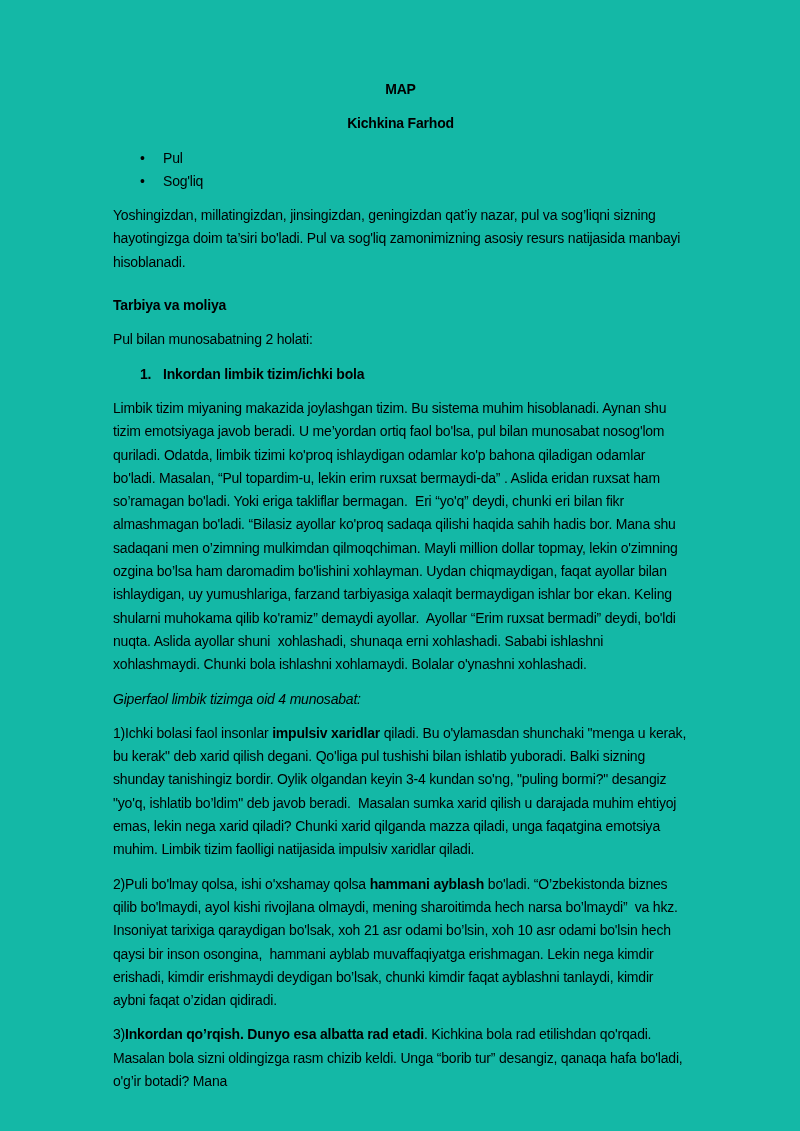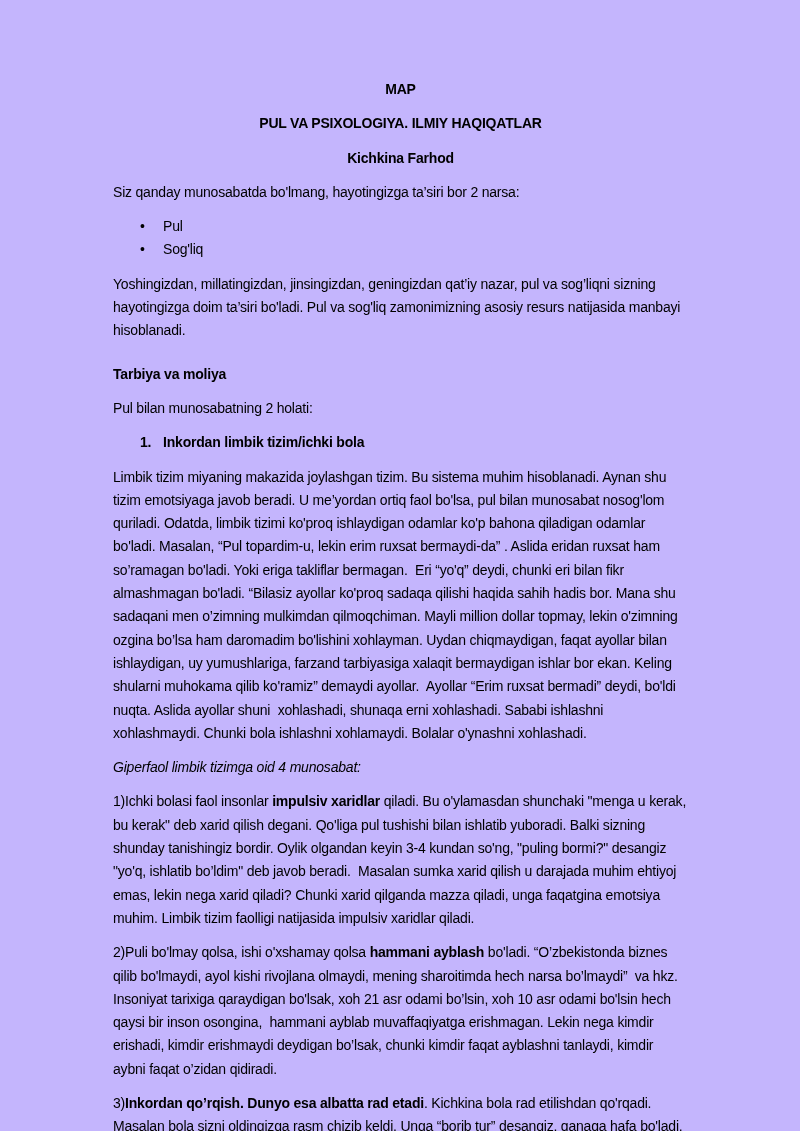--- a/index.html
+++ b/index.html
@@ -9,21 +9,21 @@
     background: #ffffff;
     color: #000000;
     font-family: "Liberation Sans", sans-serif;
     overflow: hidden;
   }
   .page {
     box-sizing: border-box;
     width: 800px;
     height: 1131px;
     padding: 78px 112px 30px 113px;
-    background: #c4b5fd;
+    background: #14b8a6;
   }
   .para {
     margin: 0 0 11px 0;
     font-size: 14px;
     line-height: 23.3px;
     letter-spacing: -0.2px;
     white-space: pre-wrap;
   }
   .center-bold {
     text-align: center;
@@ -62,25 +62,23 @@
     flex: 0 0 23px;
   }
 </style>
 </head>
 <body>
 
 <div class="page">
 
   <p class="para center-bold">MAP</p>
 
-  <p class="para center-bold">PUL VA PSIXOLOGIYA. ILMIY HAQIQATLAR</p>
 
   <p class="para center-bold">Kichkina Farhod</p>
 
-  <p class="para">Siz qanday munosabatda bo'lmang, hayotingizga ta’siri bor 2 narsa:</p>
 
   <ul class="bullets">
     <li>
       <span class="bullet-glyph">•</span>
       <span>Pul</span>
     </li>
     <li>
       <span class="bullet-glyph">•</span>
       <span>Sog'liq</span>
     </li>

